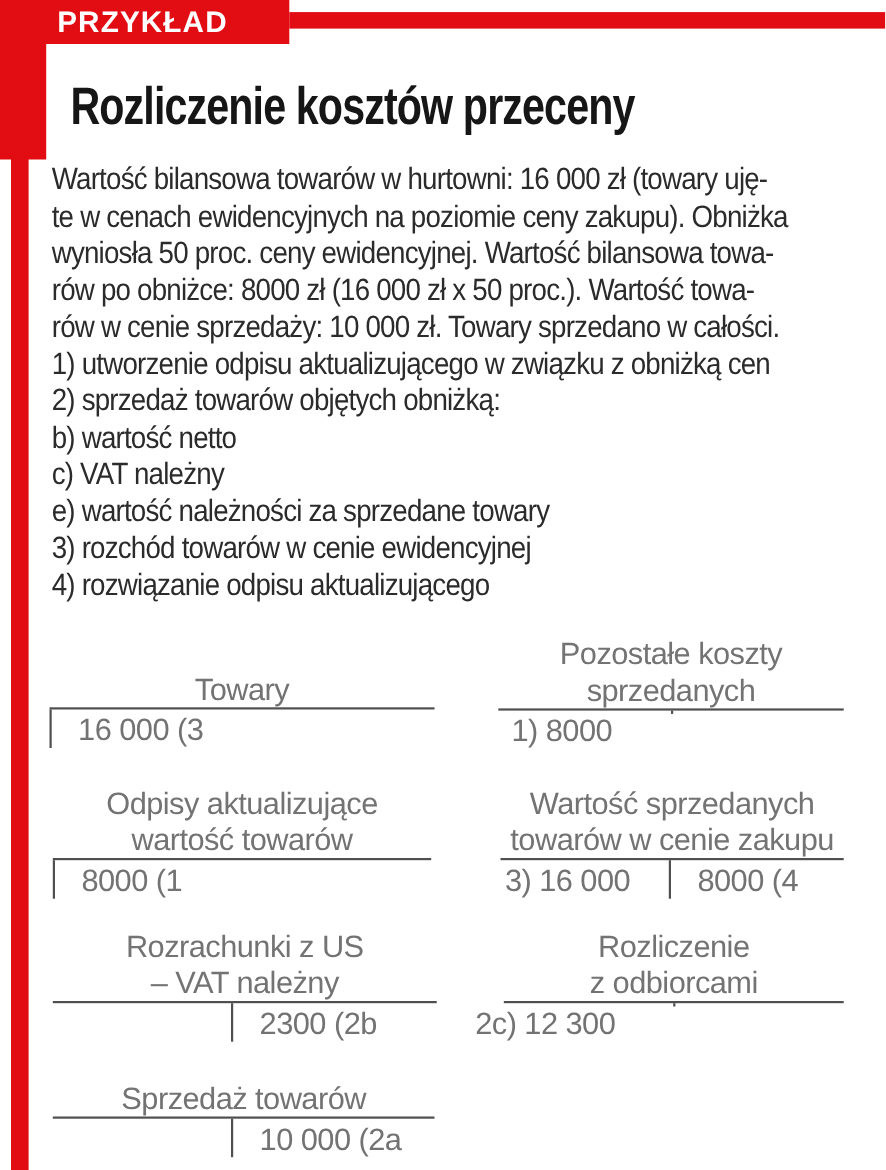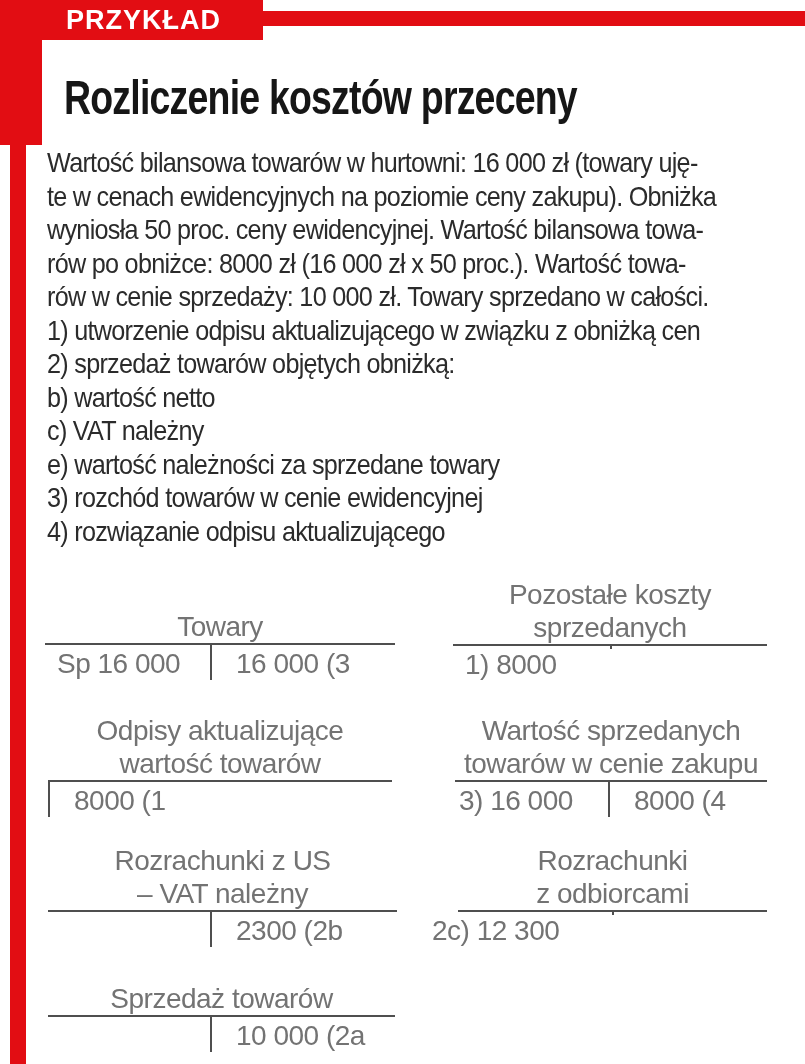--- a/index.html
+++ b/index.html
@@ -11,21 +11,21 @@
     font-family:"Liberation Sans", sans-serif;
   }
   
   .corner-accent{position:absolute;left:0;top:0;width:42px;height:145px;background:#e20d13;}
   .left-accent-bar{position:absolute;left:10px;top:140px;width:16px;height:924px;background:#e20d13;}
   .top-rule{position:absolute;left:263px;top:11px;width:542px;height:15px;background:#e20d13;}
   .example-tag{
     position:absolute;left:0;top:0;width:263px;height:40px;
     background:#e20d13;color:#ffffff;
     font-size:27px;font-weight:700;letter-spacing:1px;
-    line-height:41px;padding-left:66px;box-sizing:border-box;
+    line-height:41px;padding-left:52px;box-sizing:border-box;
   }
   
   .article-title{
     position:absolute;left:64px;top:70px;
     font-size:48px;font-weight:700;color:#161616;
     letter-spacing:-1px;white-space:nowrap;
     transform:scaleX(0.78);transform-origin:left top;
   }
   
   .body-text{
@@ -75,21 +75,20 @@
       <div class="bline">e) wartość należności za sprzedane towary</div>
       <div class="bline">3) rozchód towarów w cenie ewidencyjnej</div>
       <div class="bline">4) rozwiązanie odpisu aktualizującego</div>
     </div>
   <div>
       <div class="tacct acc0">
         <div class="hdr">
           <div class="hline">Towary</div>
         </div>
         <div class="tbody">
-          <div class="debit"><span>Sp 16 000</span></div>
           <div class="credit"><span>16 000 (3</span></div>
         </div>
       </div>
       <div class="tacct acc1">
         <div class="hdr">
           <div class="hline">Pozostałe koszty</div>
           <div class="hline">sprzedanych</div>
         </div>
         <div class="tbody">
           <div class="debit"><span>1) 8000</span></div>
@@ -120,21 +119,21 @@
           <div class="hline">Rozrachunki z US</div>
           <div class="hline">– VAT należny</div>
         </div>
         <div class="tbody">
           <div class="debit"><span></span></div>
           <div class="credit"><span>2300 (2b</span></div>
         </div>
       </div>
       <div class="tacct acc5">
         <div class="hdr">
-          <div class="hline">Rozrachunki</div>
+          <div class="hline">Rozliczenie</div>
           <div class="hline">z odbiorcami</div>
         </div>
         <div class="tbody">
           <div class="debit"><span>2c) 12 300</span></div>
           <div class="credit"><span></span></div>
         </div>
       </div>
       <div class="tacct acc6">
         <div class="hdr">
           <div class="hline">Sprzedaż towarów</div>

